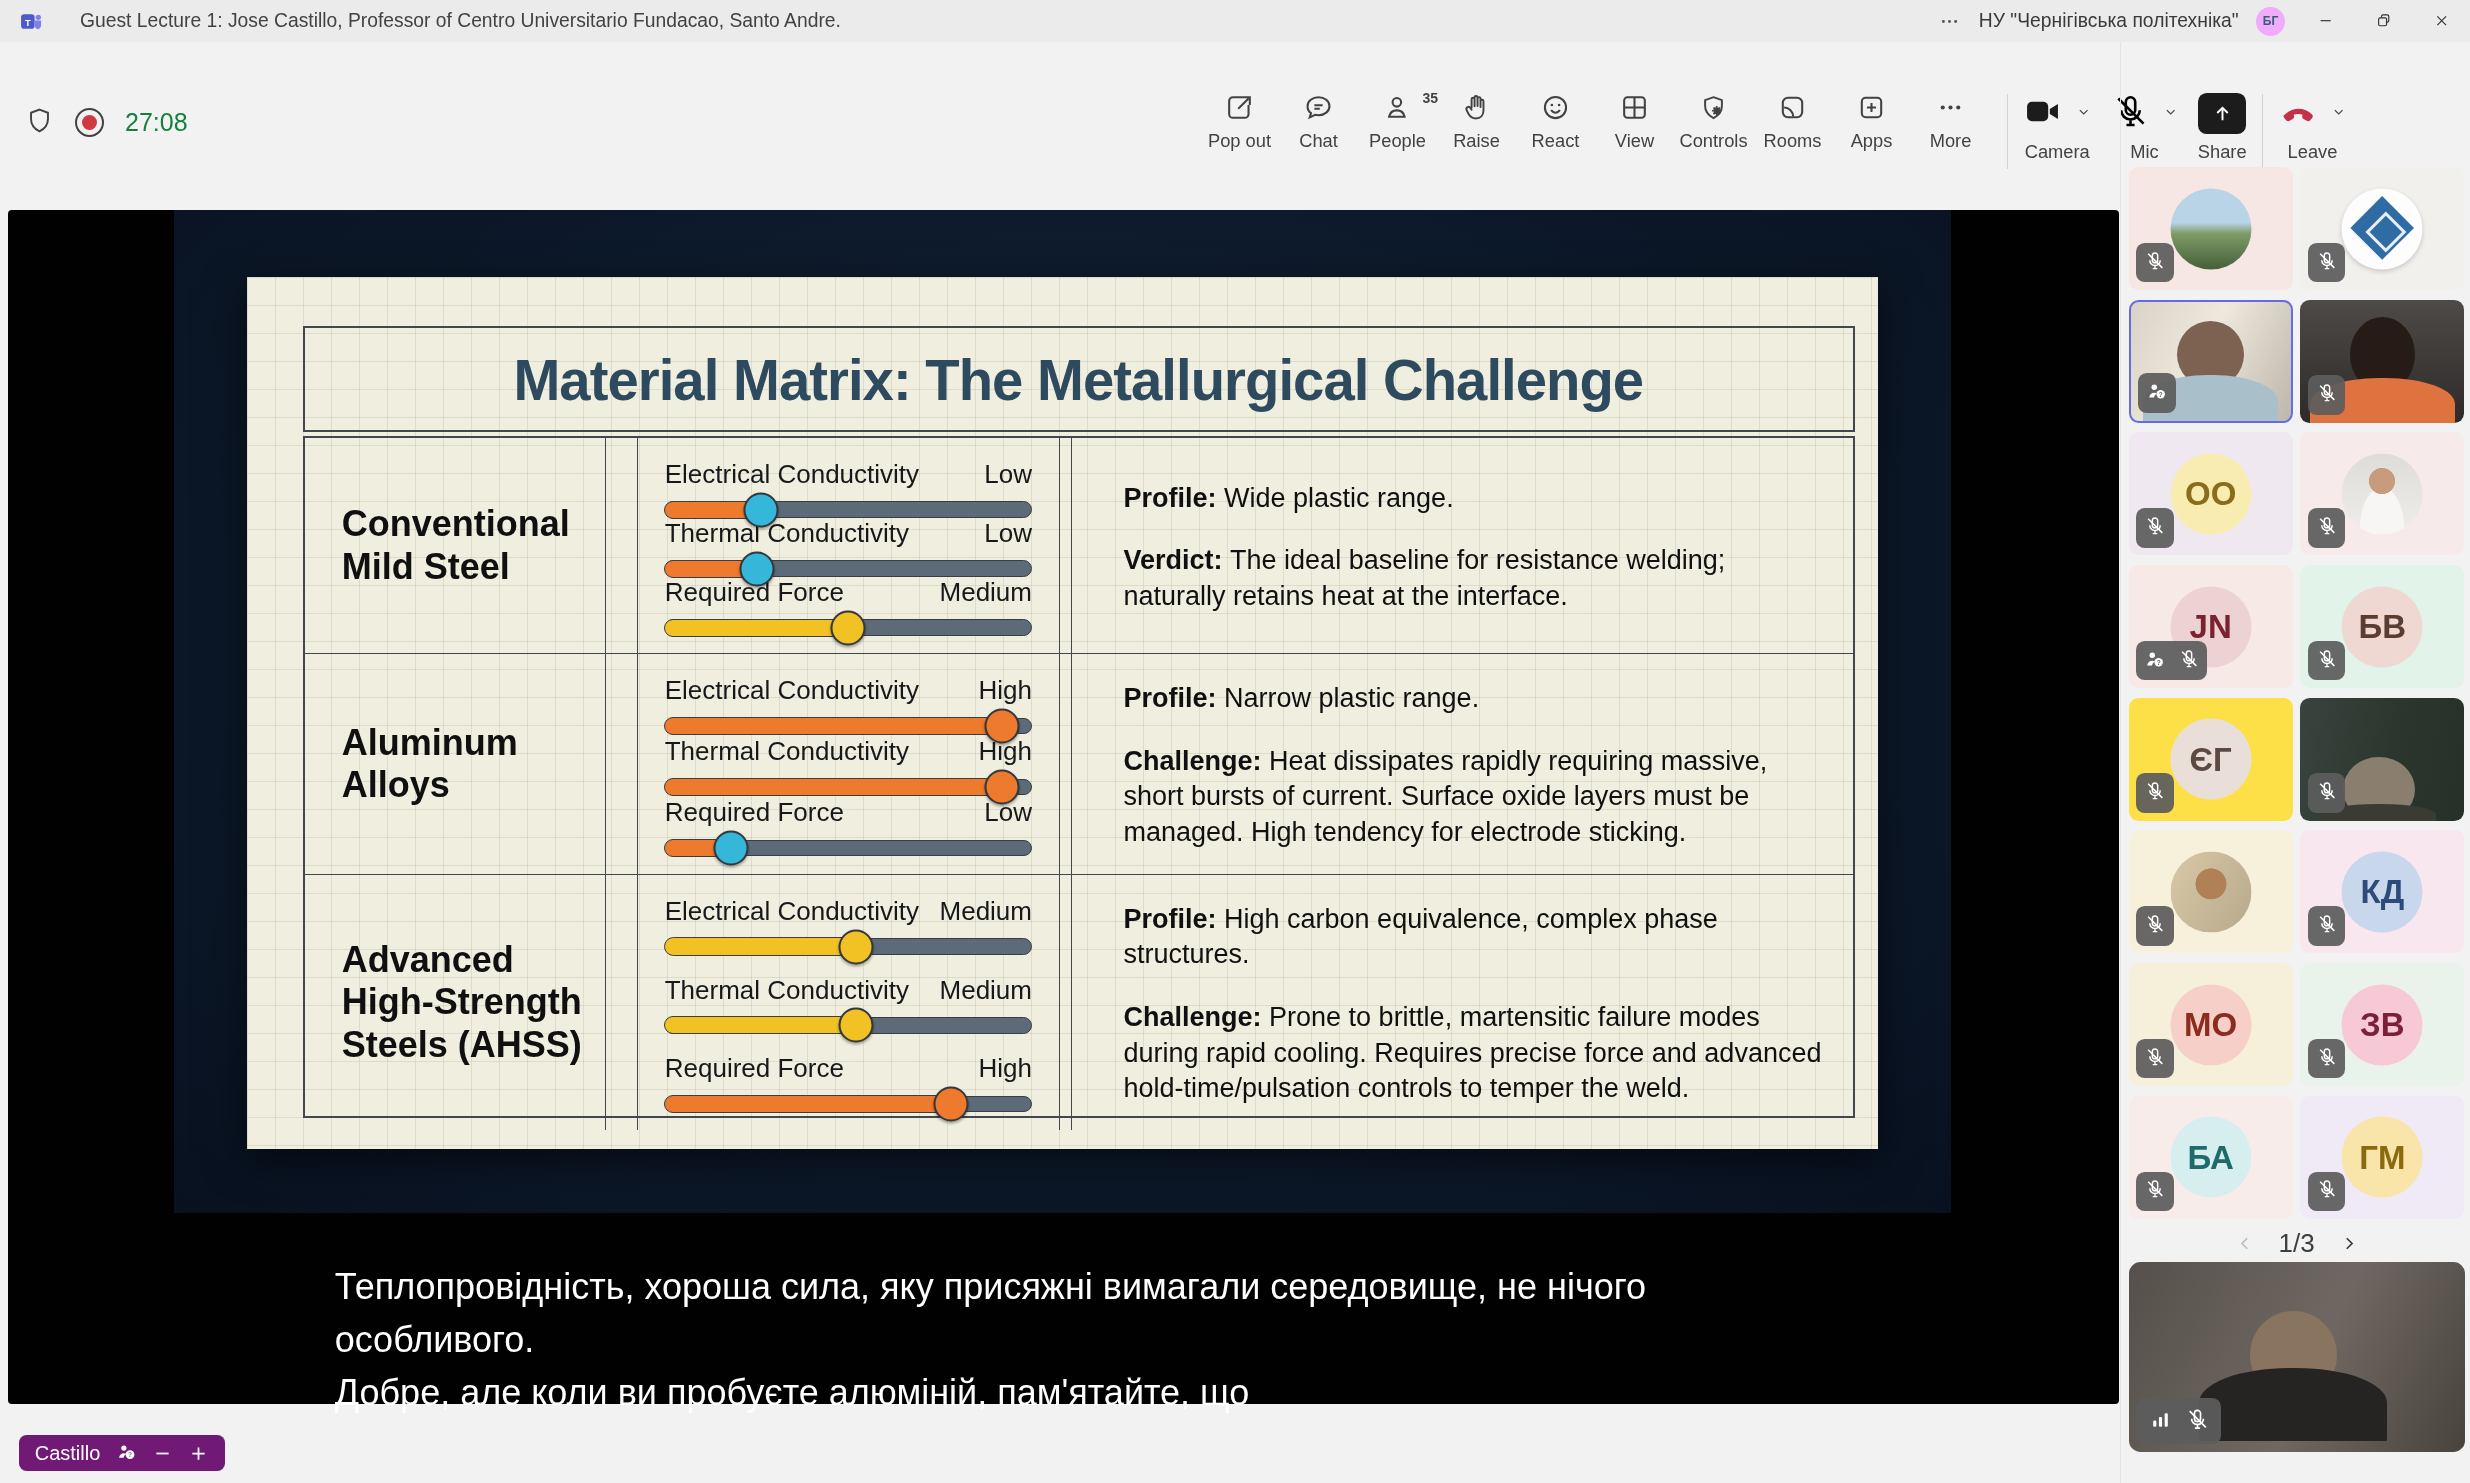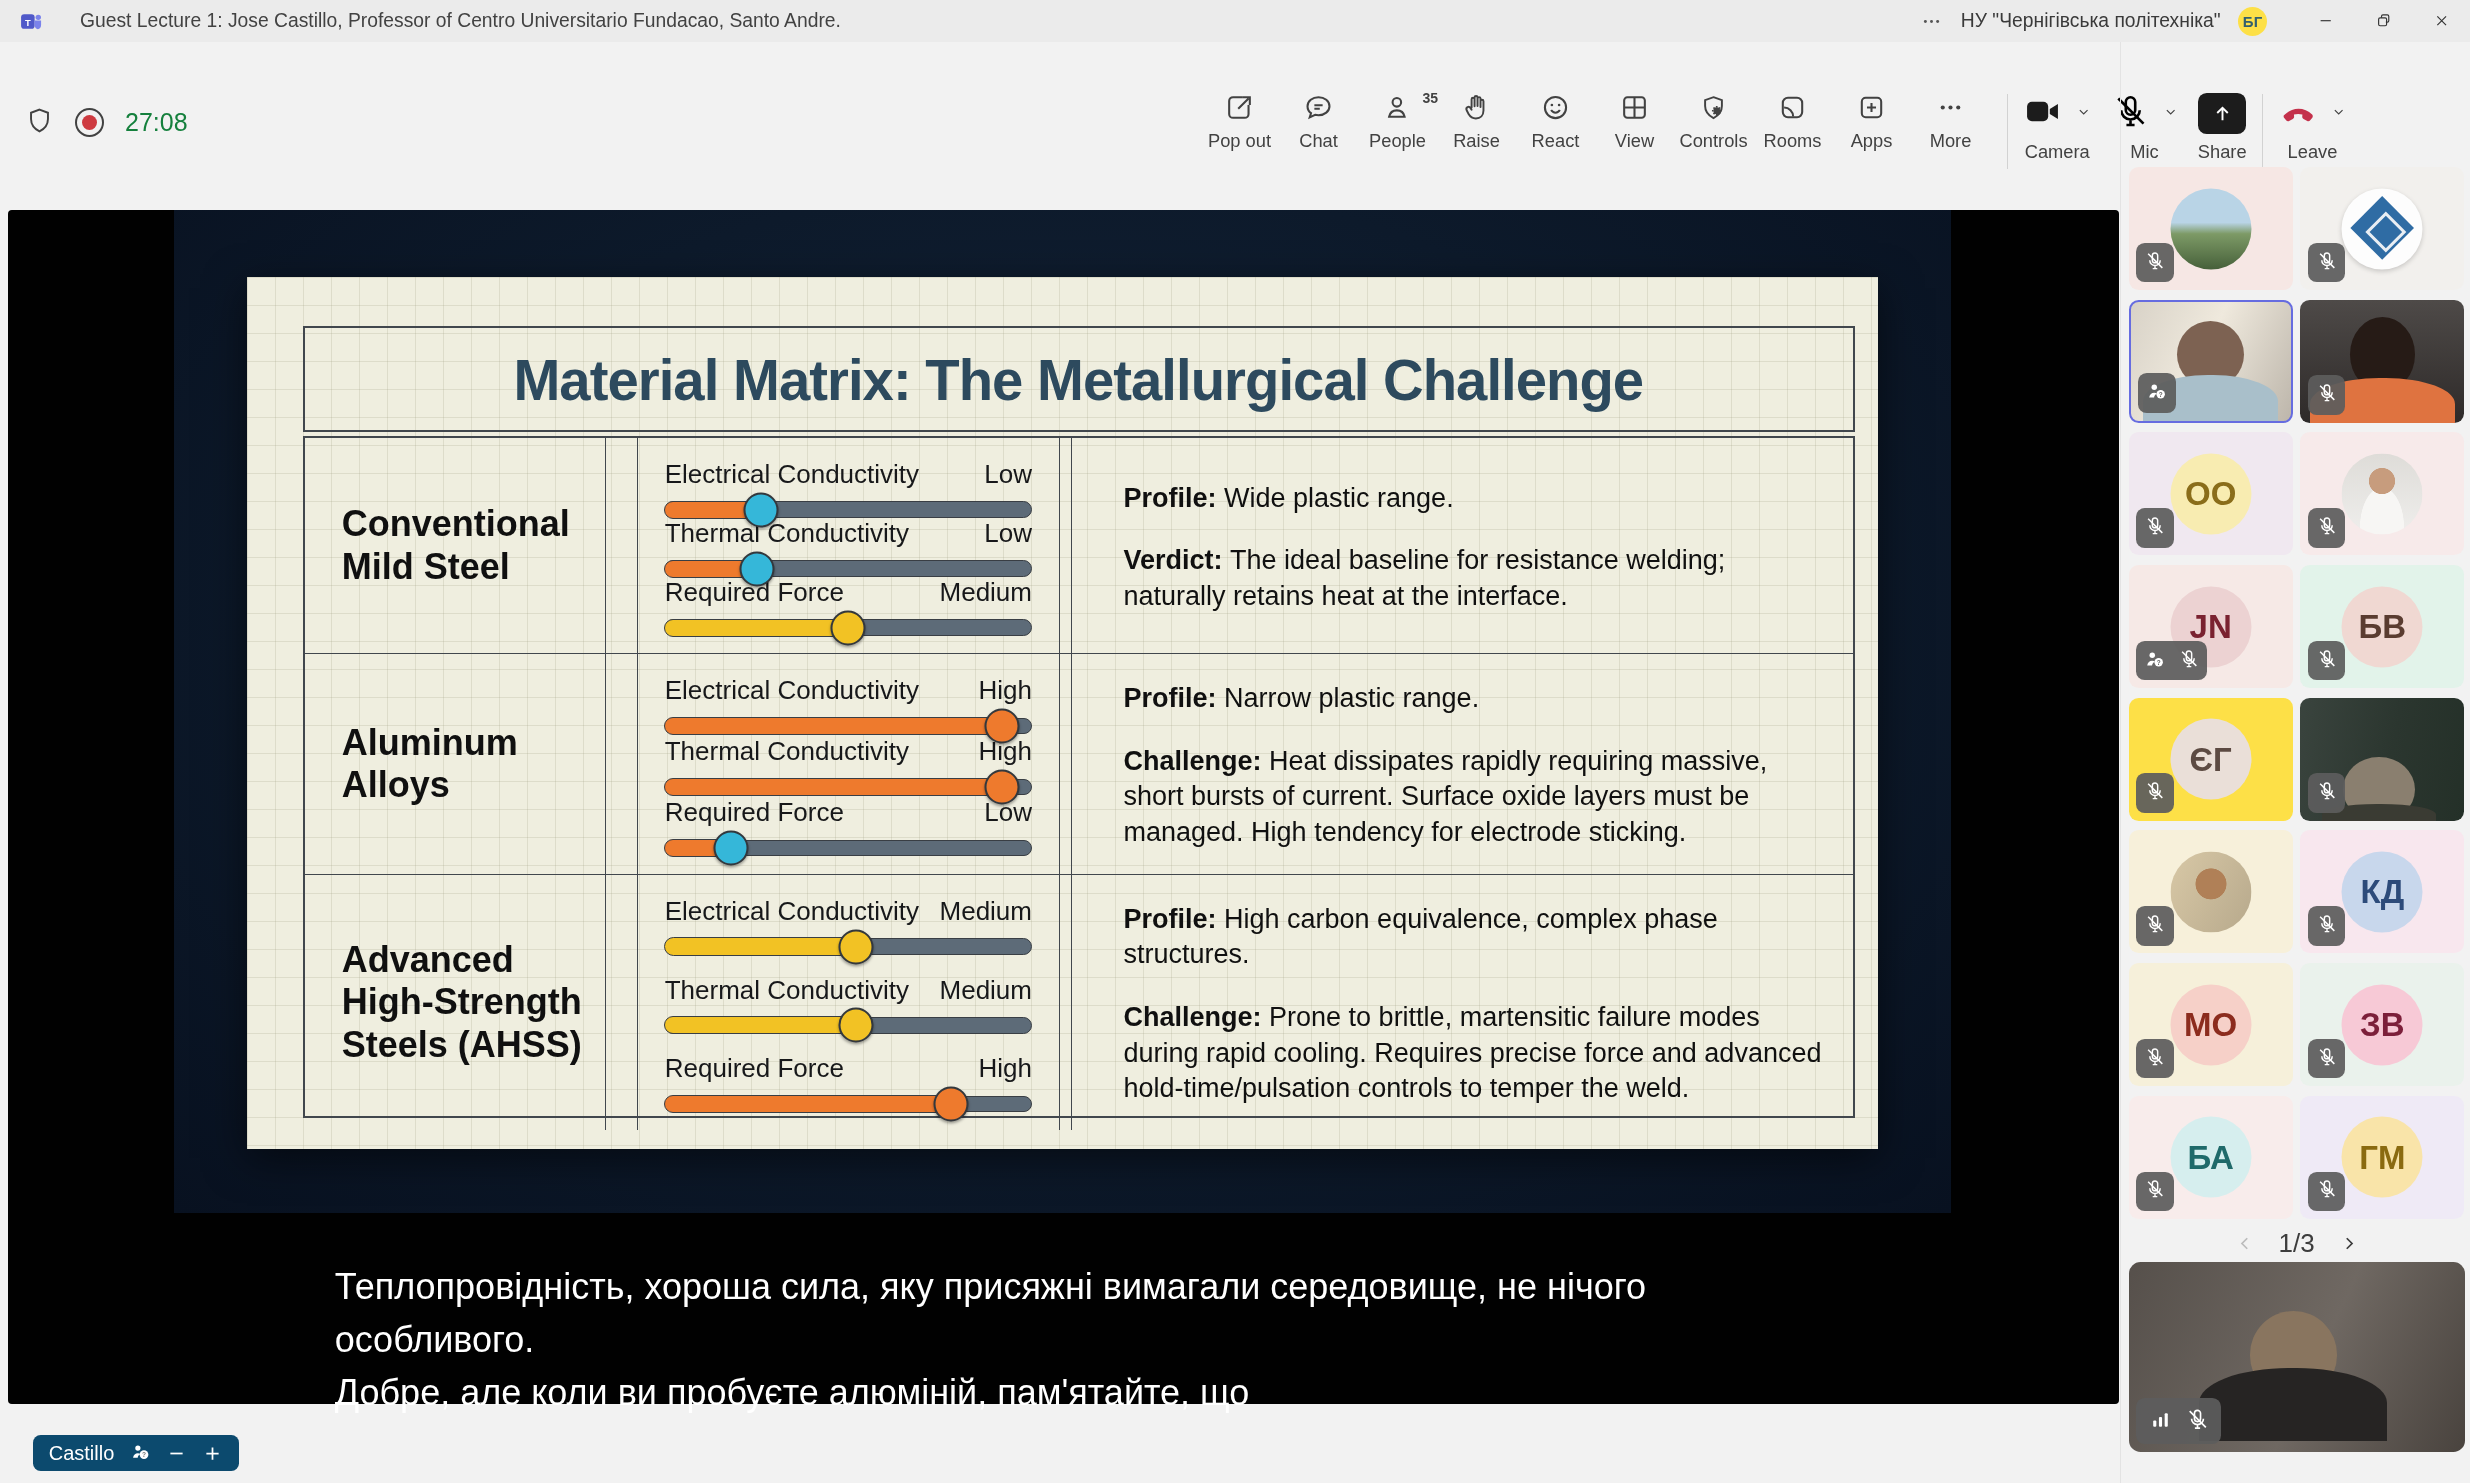--- a/index.html
+++ b/index.html
@@ -8,22 +8,22 @@
   .app { position:absolute; inset:0; }
 
   
   .titlebar { position:absolute; top:0; left:0; width:2471px; height:42px; background:#ebebeb; }
   .teams-logo { position:absolute; left:19.3px; top:8.7px; width:25px; height:25px; }
   .tb-title { position:absolute; left:56px; top:9.7px; font-size:19.3px; color:#424242;margin-left:24px; }
   .tb-right { position:absolute; right:0; top:0; height:42px; display:flex; align-items:center; }
   .tb-overflow { width:39px; color:#555; display:flex; justify-content:center; }
   .tb-overflow svg { width:21px; height:21px; }
   .tb-org { font-size:19.3px; color:#3a3a3a; margin:0 17.4px 0 9.7px; }
-  .tb-avatar { width:29px; height:29px; border-radius:50%; background:#fde047; color:#33606e;
-    font-size:15px; font-weight:bold; display:flex; align-items:center; justify-content:center; margin-right:30px; }
+  .tb-avatar { width:29px; height:29px; border-radius:50%; background:#f0abfc; color:#33606e;
+    font-size:12px; font-weight:bold; display:flex; align-items:center; justify-content:center; margin-right:12px; }
   .win-btn { width:58px; height:42px; display:flex; align-items:center; justify-content:center; color:#333; background:transparent; border:0; }
   .win-btn svg { width:17.4px; height:17.4px; }
 
   
   .toolbar { position:absolute; top:42px; left:0; width:2471px; height:168px; }
   .tb-left { position:absolute; left:25px; top:64px; display:flex; align-items:center; gap:21px; color:#424242; }
   .tb-left svg { width:29px; height:29px; }
   .record-dot { width:29px; height:29px; border:2.9px solid #424242; border-radius:50%; display:flex; align-items:center; justify-content:center; }
   .record-dot i { width:15.4px; height:15.4px; background:#ce3a40; border-radius:50%; }
   .timer { font-size:25px; color:#15803d; }
@@ -70,22 +70,22 @@
   .slider .track { position:relative; height:16.4px; background:#5d6b78; border:1.9px solid #393e44; border-radius:9.7px; }
   .slider .fill { position:absolute; top:-1.9px; bottom:-1.9px; left:-1.9px; border:1.9px solid #393e44; border-radius:9.7px; }
   .slider .knob { position:absolute; top:50%; width:35px; height:35px; border:2.9px solid #33383d; border-radius:50%;
     transform:translate(-50%,-50%); box-shadow:0 1.9px 2.9px rgba(0,0,0,.35); }
   .cell.notes { padding:27px 29px 23px 52px; display:flex; flex-direction:column; justify-content:center; gap:27px; }
   .cell.notes p { font-size:27px; color:#101010; line-height:1.32; }
   .cell.notes b { font-weight:bold; }
   .subtitles { position:absolute; left:327px; top:1050px; width:1506px; color:#ffffff; font-size:36px; line-height:53px; }
 
   
-  .name-pill { position:absolute; left:19.3px; top:1435px; height:36px; background:#0c4a6e; border-radius:7.7px;
-    display:flex; align-items:center; gap:15.4px; padding:0 15.4px; color:#fff;margin-left:14px; }
+  .name-pill { position:absolute; left:19.3px; top:1435px; height:36px; background:#701a75; border-radius:7.7px;
+    display:flex; align-items:center; gap:15.4px; padding:0 15.4px; color:#fff; }
   .name-pill .nm { font-size:20px; }
   .name-pill svg { width:21px; height:21px; color:#fff; }
   .pill-btn { background:transparent; border:0; color:#e8e8e8; display:flex; align-items:center; }
 
   
   .sidebar { position:absolute; left:2120px; top:42px; width:350px; height:1441px; border-left:1px solid #e3e3e3; }
   .tiles { position:absolute; left:7.7px; top:125px; display:grid; grid-template-columns:164px 164px; gap:9.7px 7.7px; grid-auto-rows:123px; }
   .tile { position:relative; border-radius:9.7px; overflow:hidden; background:#efeaea; }
   .tile.highlighted { border:2.9px solid #666ce0; }
   .tile .circle { position:absolute; left:50%; top:50%; transform:translate(-50%,-50%); width:81px; height:81px;

